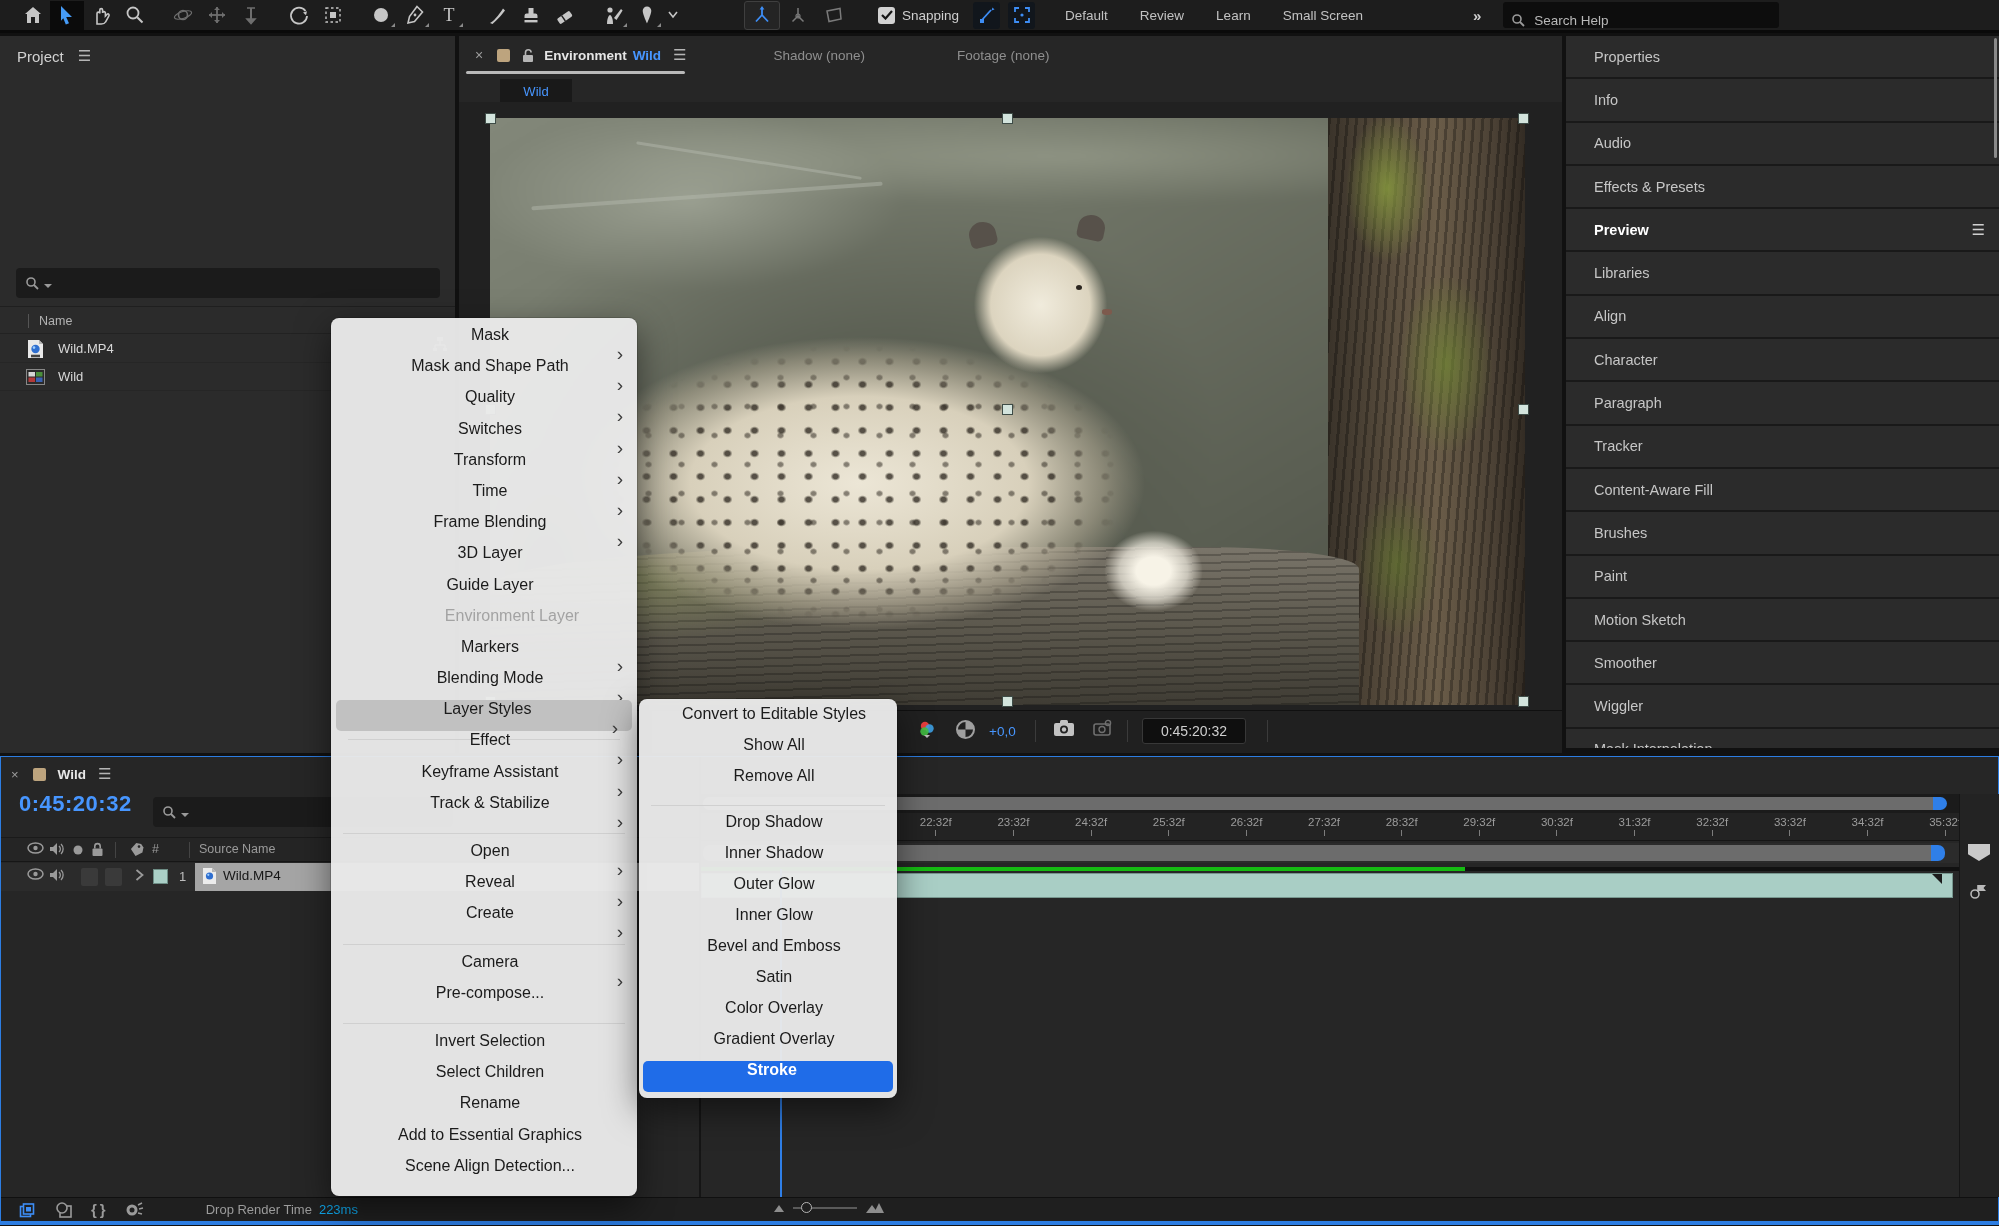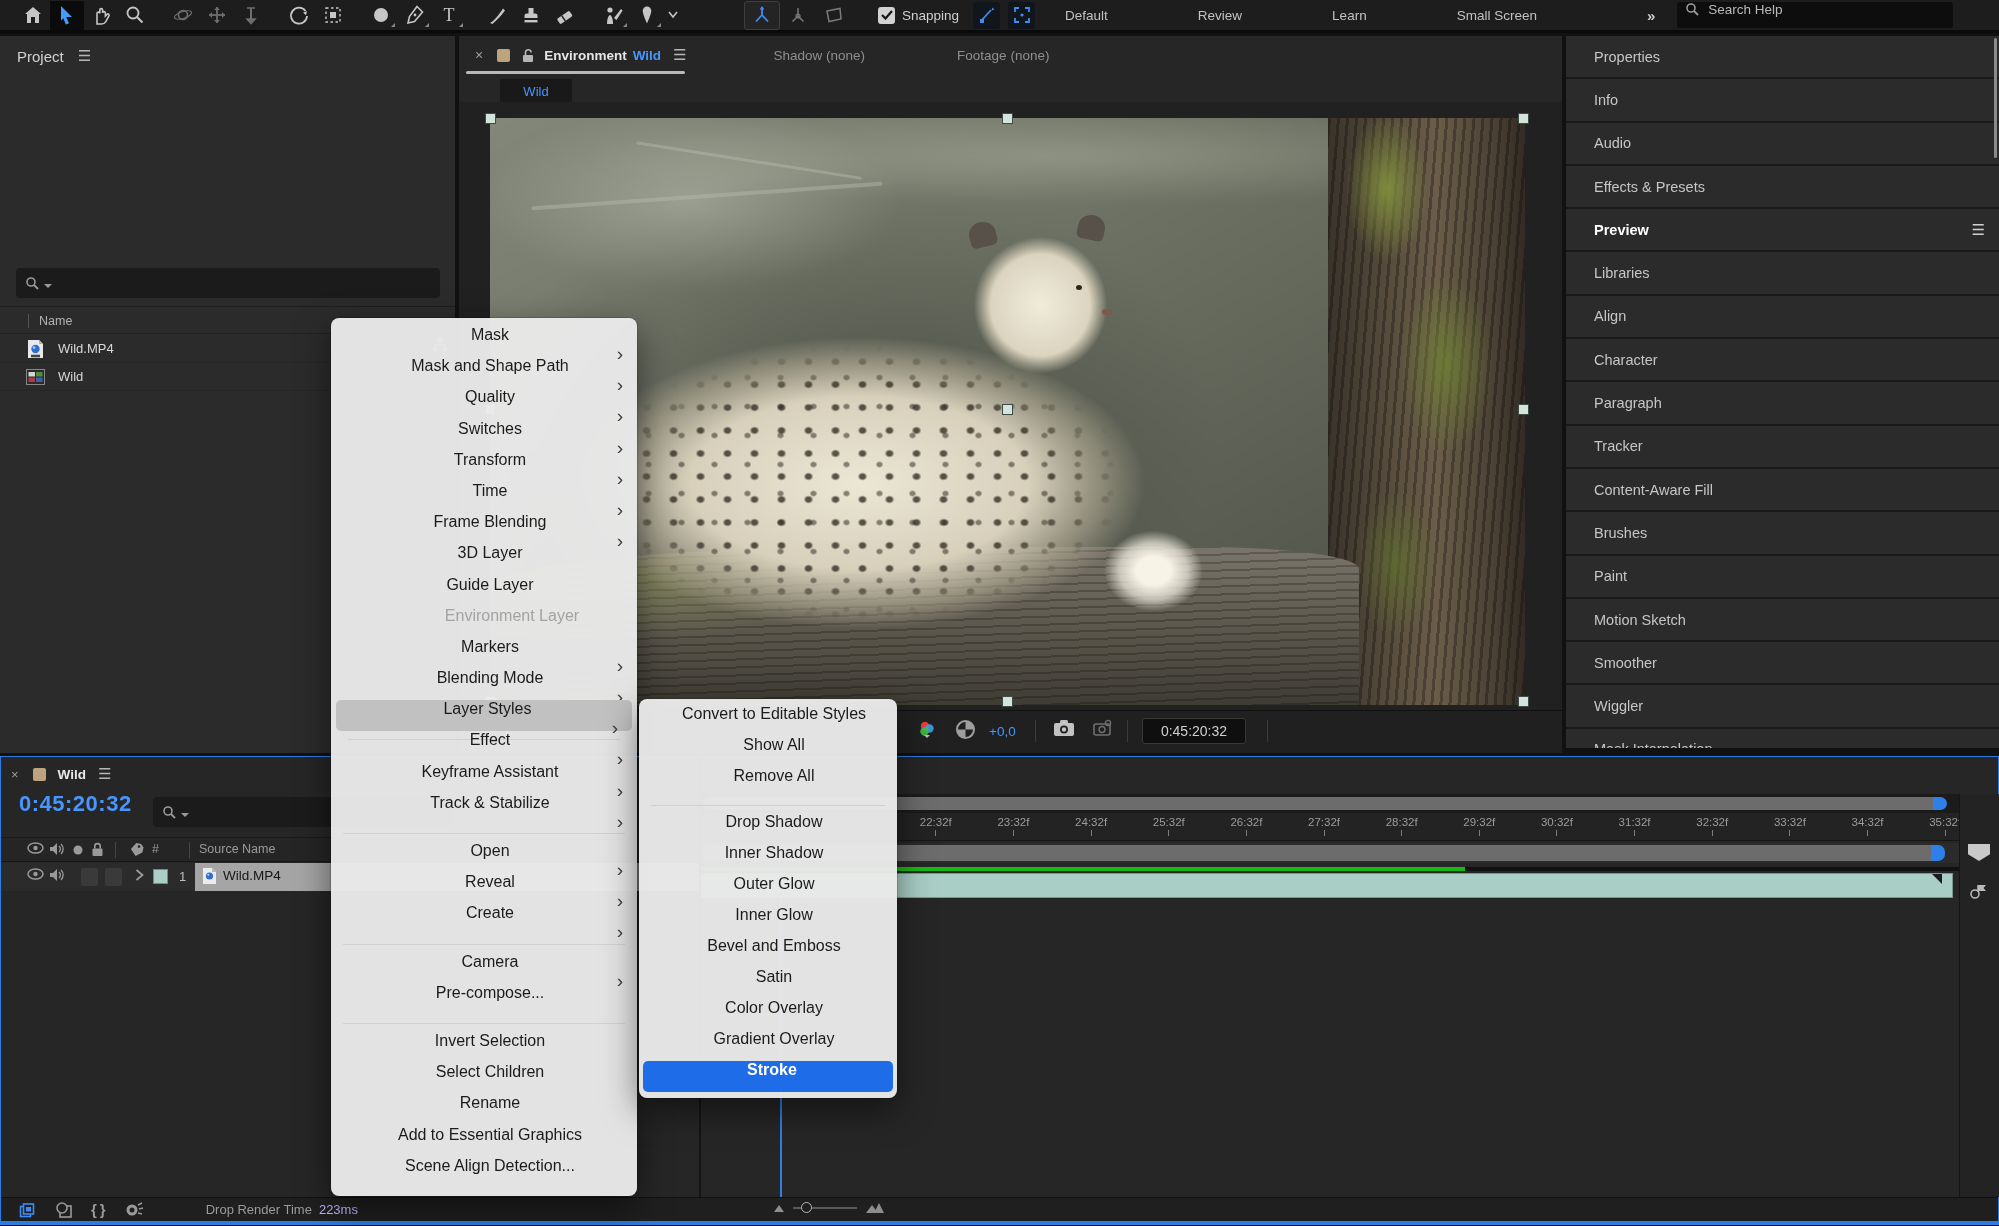--- a/index.html
+++ b/index.html
@@ -17,25 +17,25 @@
   .tool.fly::after { content:""; position:absolute; right:3px; bottom:3px;
     border-left:4px solid transparent; border-bottom:4px solid #8a8a8a; }
   .tb-gap { width:14px; flex:none; }
   .axis { width:36px; height:29px; display:flex; align-items:center; justify-content:center; color:#7a7a7a; flex:none; }
   .axis.on { color:#3d8df5; border:1px solid #3f3f3f; border-radius:3px; background:#242424; }
   #snap-box { width:17px; height:17px; background:#d2d2d2; border-radius:3px; margin:0 7px 0 26px;
     display:flex; align-items:center; justify-content:center; flex:none; }
   .snap-label { color:#cfcfcf; font-size:13.5px; }
   .bluebox { width:27px; height:27px; background:#11161c; border-radius:3px; color:#3d8df5;
     display:flex; align-items:center; justify-content:center; margin-left:8px; flex:none; }
-  .ws-group { display:flex; gap:90px; margin-left:30px; flex:none;text-align:right; }
+  .ws-group { display:flex; gap:32px; margin-left:30px; flex:none;text-align:right; }
   .ws { color:#c2c2c2; font-size:13.5px; cursor:default; }
   .overflow { color:#d0d0d0; font-size:15px; font-weight:bold; margin-left:110px; flex:none; }
   .help-search { margin-left:22px; width:276px; height:26px; background:#0d0d0d; border-radius:3px;
-    display:flex; align-items:flex-start; padding:0 8px; gap:8px; flex:none; }
+    display:flex; align-items:flex-end; padding:0 8px; gap:8px; flex:none; }
   .help-search input { background:transparent; border:none; outline:none; color:#cfcfcf;
     font-size:13.5px; width:200px; font-family:"Liberation Sans",sans-serif; }
   .help-search input::placeholder { color:#b9b9b9; }
 
   
   #project { position:absolute; left:0; top:36px; width:455px; height:717px; background:#2b2b2b; }
   #project .hdr { display:flex; align-items:center; gap:14px; padding:11px 0 0 17px; }
   #project .hdr .t { color:#d2d2d2; font-size:15px; }
   .hamb { color:#b5b5b5; font-size:15px; letter-spacing:1px; }
   .search-field { position:absolute; background:#1b1b1b; border-radius:4px; display:flex; align-items:center;
@@ -170,21 +170,21 @@
   #g-cti { position:absolute; left:779px; top:112px; width:2px; height:328px; background:#2f7fe8; }
   #g-strip { position:absolute; left:1958px; top:37px; width:40px; height:403px; background:#232323; border-left:1px solid #151515; }
   .penta { position:absolute; left:8px; top:50px; width:22px; height:17px; background:#c9c9c9;
     clip-path:polygon(0 0,100% 0,100% 60%,50% 100%,0 60%); }
 
   
   #tl-footer { position:absolute; left:0; top:440px; width:1997px; height:24px; background:#1f1f1f; border-top:1px solid #101010;
     display:flex; align-items:center; }
   .ft-icon { margin-left:18px; display:flex; }
   #frt { color:#9b9b9b; font-size:13px; margin-left:62px; }
-  #frt-val { color:#c4b5fd; font-size:13px; margin-left:7px; }
+  #frt-val { color:#0ea5e9; font-size:13px; margin-left:7px; }
   #zoomctl { position:absolute; left:772px; top:4px; display:flex; align-items:center; gap:8px; }
   .zc-track { width:64px; height:2px; background:#5a5a5a; position:relative; }
   .zc-thumb { position:absolute; left:8px; top:-5px; width:11px; height:11px; border:1.5px solid #b5b5b5;
     border-radius:50%; background:#1f1f1f; }
 
   
   .menu { position:absolute; background:rgba(233,233,233,.97); border-radius:8px;
     box-shadow:0 12px 34px rgba(0,0,0,.5), 0 0 0 1px rgba(0,0,0,.14); padding:8px 0; z-index:50; }
   #ctx { left:331px; top:318px; width:306px; }
   #sub { left:639px; top:699px; width:258px; padding:6px 0; }

